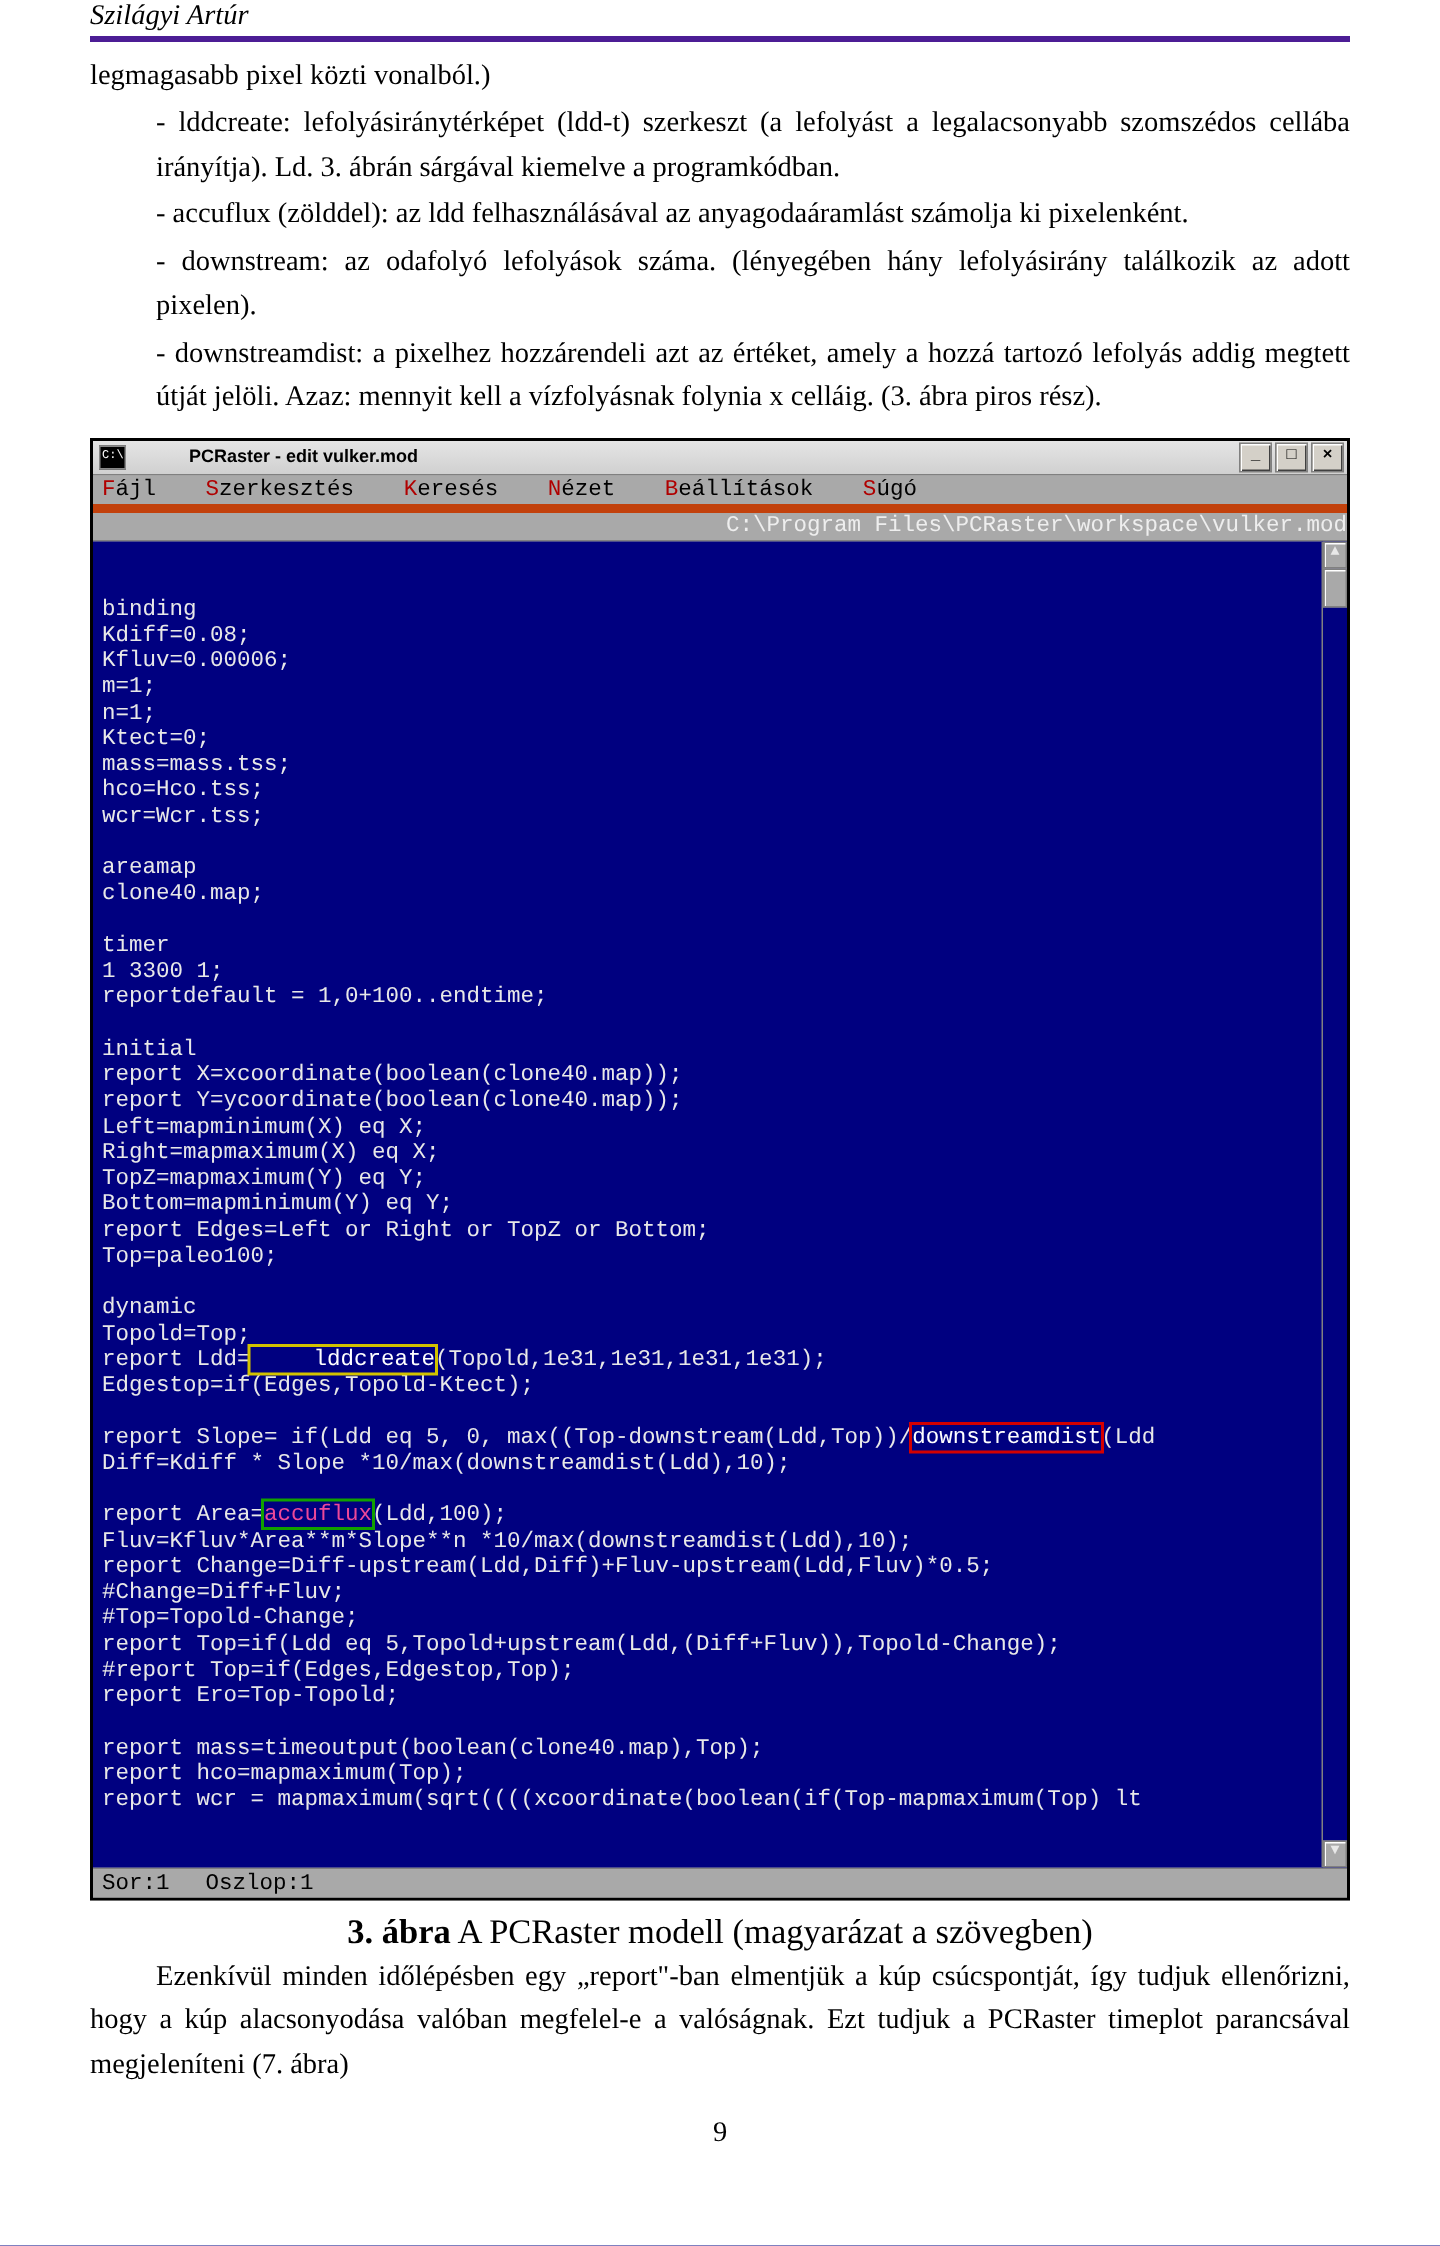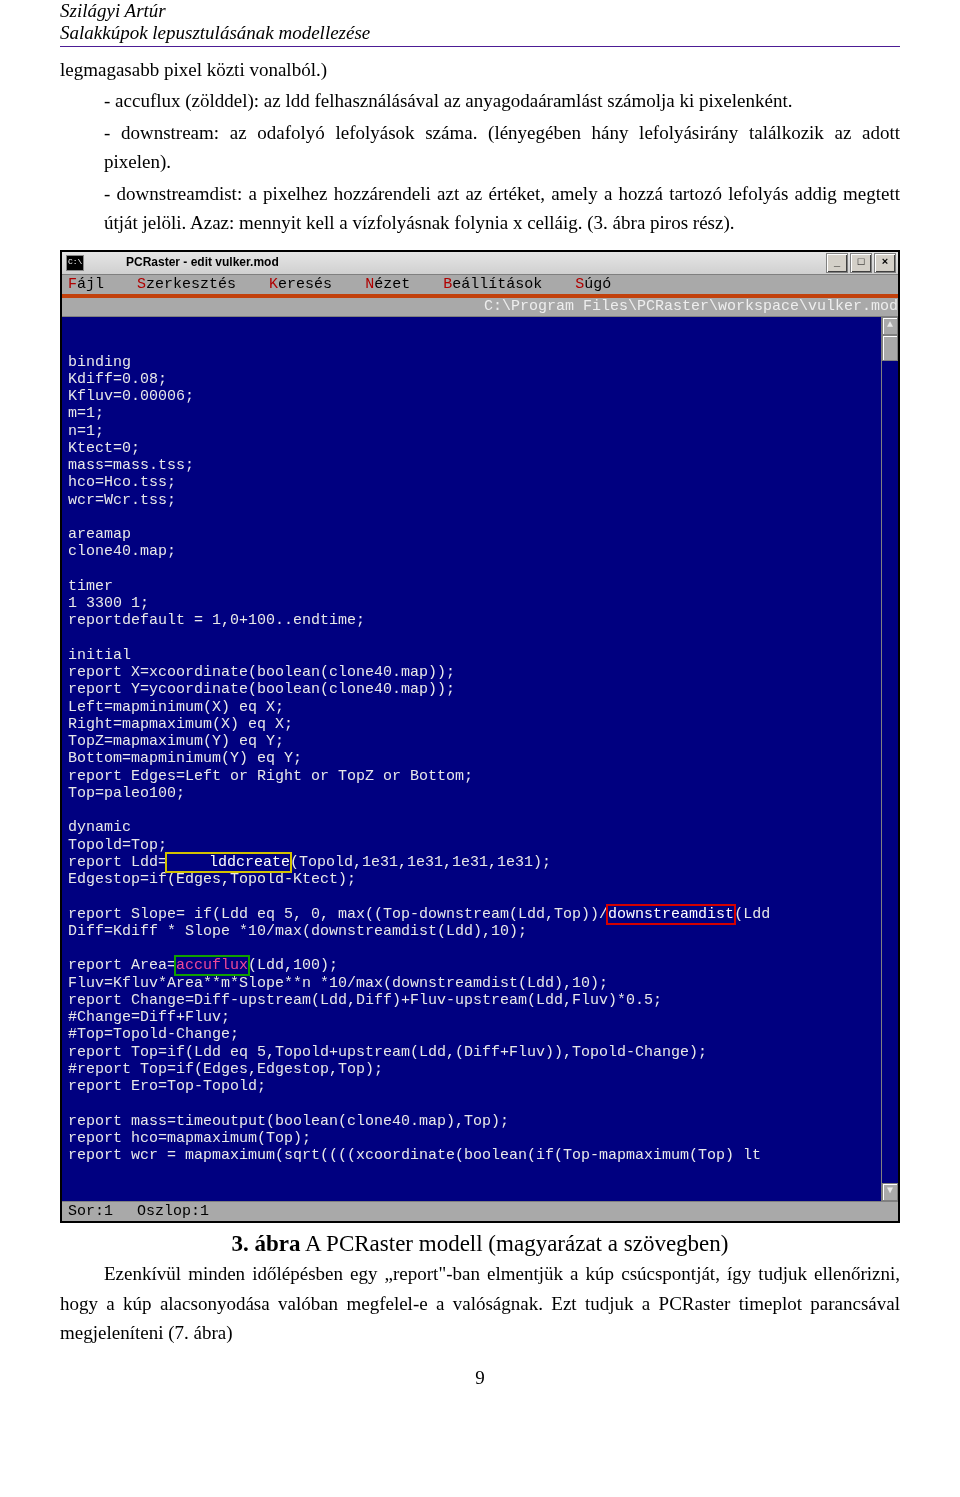--- a/index.html
+++ b/index.html
@@ -10,24 +10,23 @@
     background: #fff;
     width: 960px;
   }
   .page {
     padding: 0 60px 30px 60px;
   }
   .header-line {
     display: flex;
     justify-content: space-between;
     font-style: italic;
-    border-bottom: 1px solid #4c1d95;
+    border-bottom: 4px solid #4c1d95;
     padding-bottom: 2px;
     margin-bottom: 8px;
-    flex-direction: column;
   }
   .body-text {
     line-height: 1.55;
     text-align: justify;
   }
   .body-text p { margin: 0 0 2px 0; }
   .indent1 { padding-left: 44px; }
 
   
   .term {
@@ -78,21 +77,21 @@
     font-size:11px; font-weight:bold;
     text-align:center; line-height:14px;
     color:#000;
   }
 
   .term-menubar {
     background:#a9a9a9;
     color:#000;
     padding: 1px 6px;
     letter-spacing: 0;
-    border-bottom:4px solid #c2410c;
+    border-bottom:6px solid #c2410c;
   }
   .term-menubar .hot { color:#b00000; }
   .term-menubar span.item { display:inline-block; margin-right: 24px; }
   .term-menubar .mi {white-space:nowrap;}
 
   .term-path {
     background:#a9a9a9;
     color:#eee;
     text-align:right;
     padding: 0 0 1px 0;
@@ -155,25 +154,25 @@
   }
   .fig-caption b{font-weight:bold;}
   .page-num { text-align:center; margin-top:20px; }
 </style>
 </head>
 <body>
 
 <div class="page">
   <div class="header-line">
     <span>Szilágyi Artúr</span>
-    <span>Salakkúpok lepusztulásának modellezése</span>
   </div>
 
   <div class="body-text">
     <p>legmagasabb pixel közti vonalból.)</p>
+    <p class="indent1">- lddcreate: lefolyásiránytérképet (ldd-t) szerkeszt (a lefolyást a legalacsonyabb szomszédos cellába irányítja). Ld. 3. ábrán sárgával kiemelve a programkódban.</p>
     <p class="indent1">- accuflux (zölddel): az ldd felhasználásával az anyagodaáramlást számolja ki pixelenként.</p>
     <p class="indent1">- downstream: az odafolyó lefolyások száma. (lényegében hány lefolyásirány találkozik az adott pixelen).</p>
     <p class="indent1">- downstreamdist: a pixelhez hozzárendeli azt az értéket, amely a hozzá tartozó lefolyás addig megtett útját jelöli. Azaz: mennyit kell a vízfolyásnak folynia x celláig. (3. ábra piros rész).</p>
   </div>
 
   <div class="term">
     <div class="term-titlebar">
       <div class="ticon"></div>
       <div class="title">PCRaster - edit vulker.mod</div>
       <div class="winbtns">

